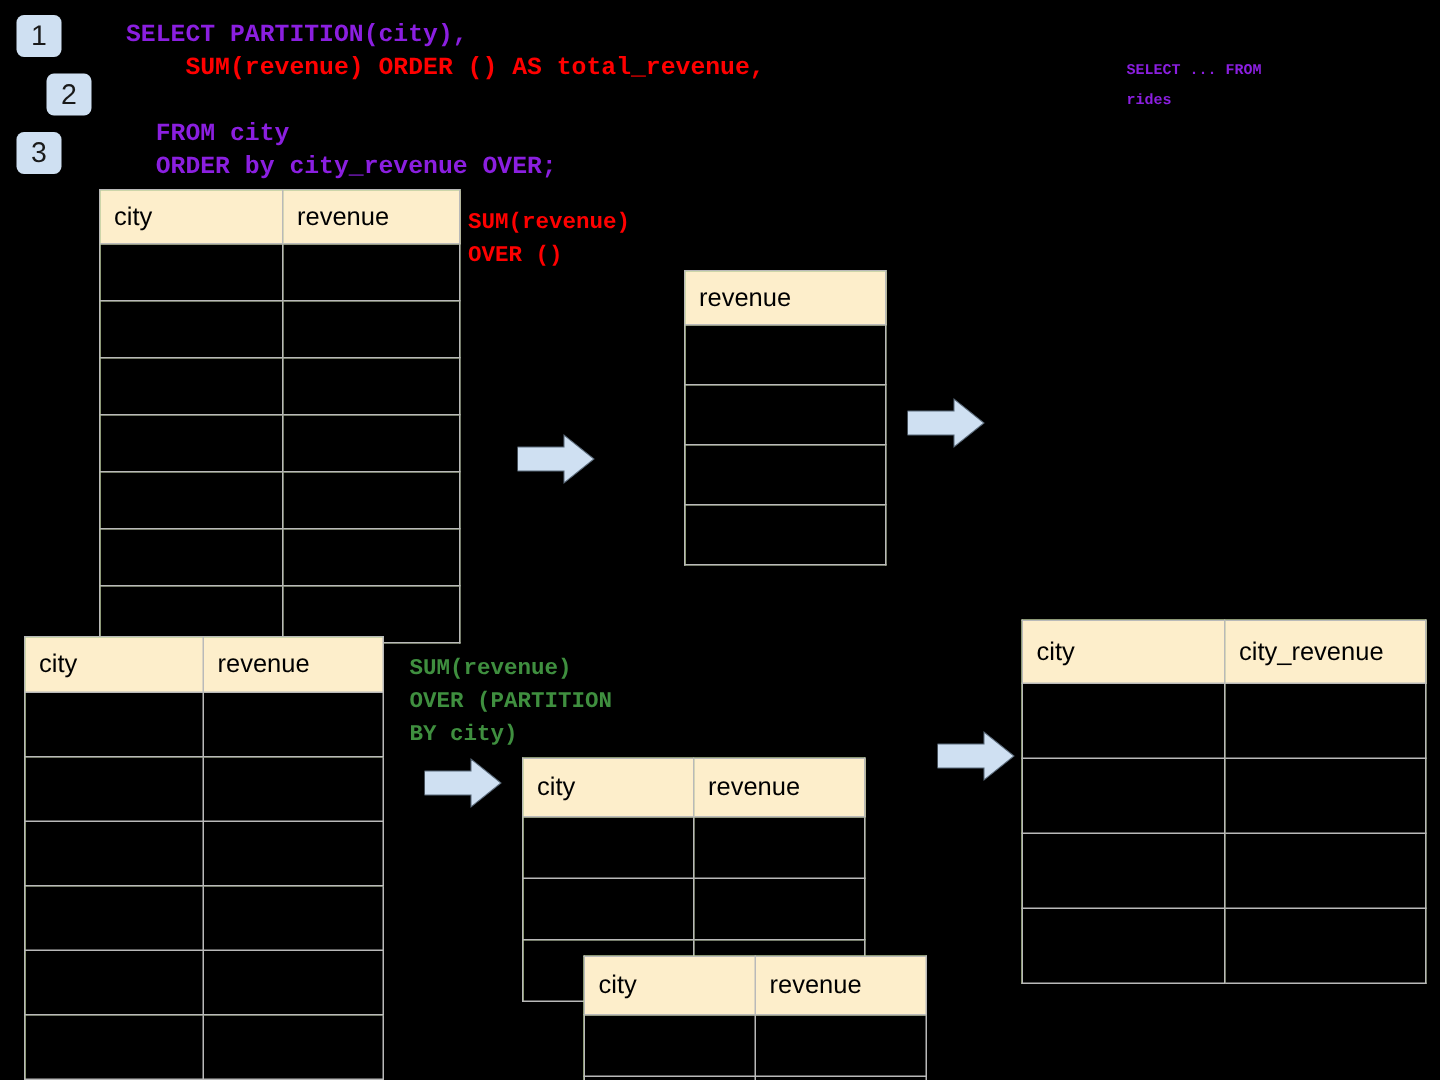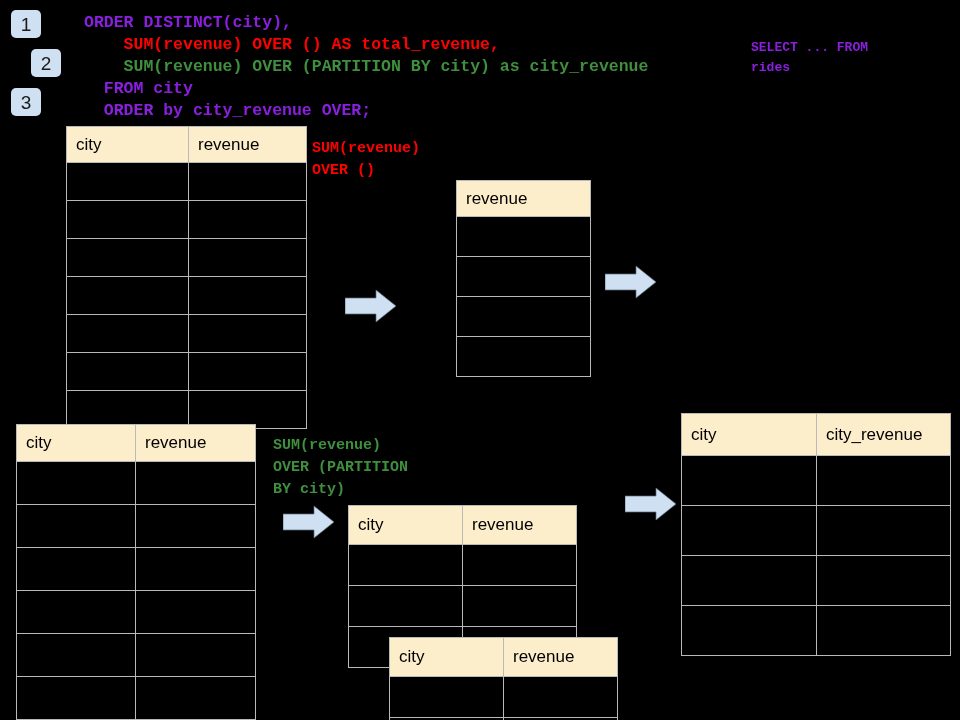--- a/index.html
+++ b/index.html
@@ -34,21 +34,21 @@
 
   
   .code {
     position: absolute;
     font-family: "Liberation Mono", monospace;
     font-weight: bold;
     white-space: pre;
     letter-spacing: 0px;
   }
   .code.main { font-size: 16.5px; line-height: 22.5px; }
-  .code.small { font-size: 13px; line-height: 19px; }
+  .code.small { font-size: 10px; line-height: 19px; }
   .c-purple { color: #8b1fe0; }
   .c-red    { color: #ff0000; }
   .c-green  { color: #3f8f3f; }
 
   .ann {
     position: absolute;
     font-family: "Liberation Mono", monospace;
     font-weight: bold;
     font-size: 15px;
     line-height: 22px;
@@ -89,23 +89,22 @@
 </style>
 </head>
 <body>
 
 <div id="canvas">
 
   <div class="badge" style="left:11px; top:10px;">1</div>
   <div class="badge" style="left:31px; top:49px;">2</div>
   <div class="badge" style="left:11px; top:88px;">3</div>
 
-  <div class="code main c-purple" style="left:84px; top:12px;">ORDER DISTINCT(city),</div>
-  <div class="code main c-red" style="left:84px; top:34px;">    SUM(revenue) OVER () AS total_revenue,</div>
-  <div class="code main c-green" style="left:84px; top:56px;">    SUM(revenue) OVER (PARTITION BY city) as city_revenue</div>
+  <div class="code main c-purple" style="left:84px; top:12px;">SELECT PARTITION(city),</div>
+  <div class="code main c-red" style="left:84px; top:34px;">    SUM(revenue) ORDER () AS total_revenue,</div>
   <div class="code main c-purple" style="left:84px; top:78px;">  FROM city</div>
   <div class="code main c-purple" style="left:84px; top:100px;">  ORDER by city_revenue OVER;</div>
 
   <div class="code small c-purple" style="left:751px; top:38px;">SELECT ... FROM</div>
   <div class="code small c-purple" style="left:751px; top:58px;">rides</div>
 
   <div class="ann c-red" style="left:312px; top:138px;">SUM(revenue)
 OVER ()</div>
 
   <div class="ann c-green" style="left:273px; top:435px;">SUM(revenue)

